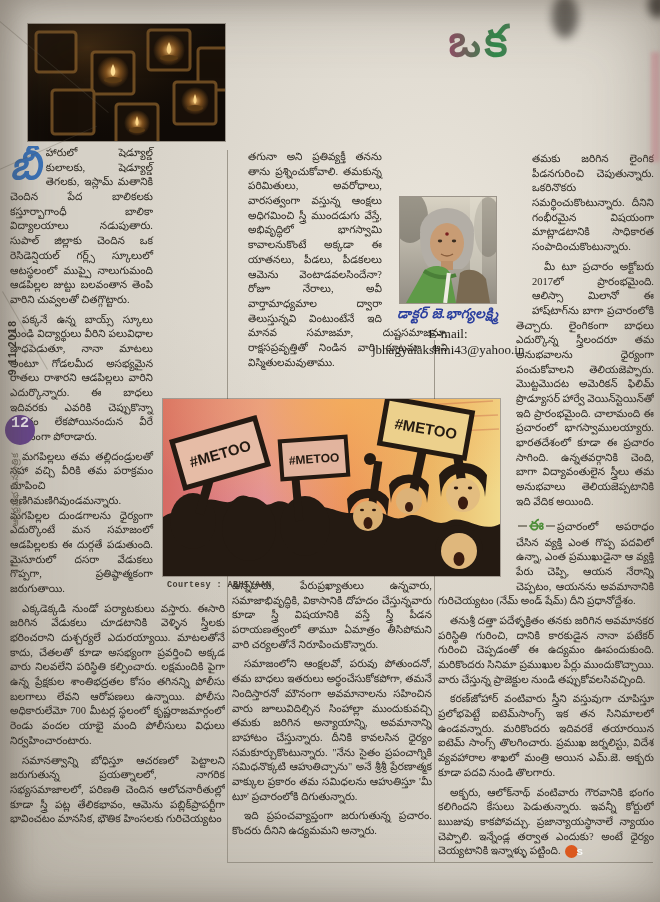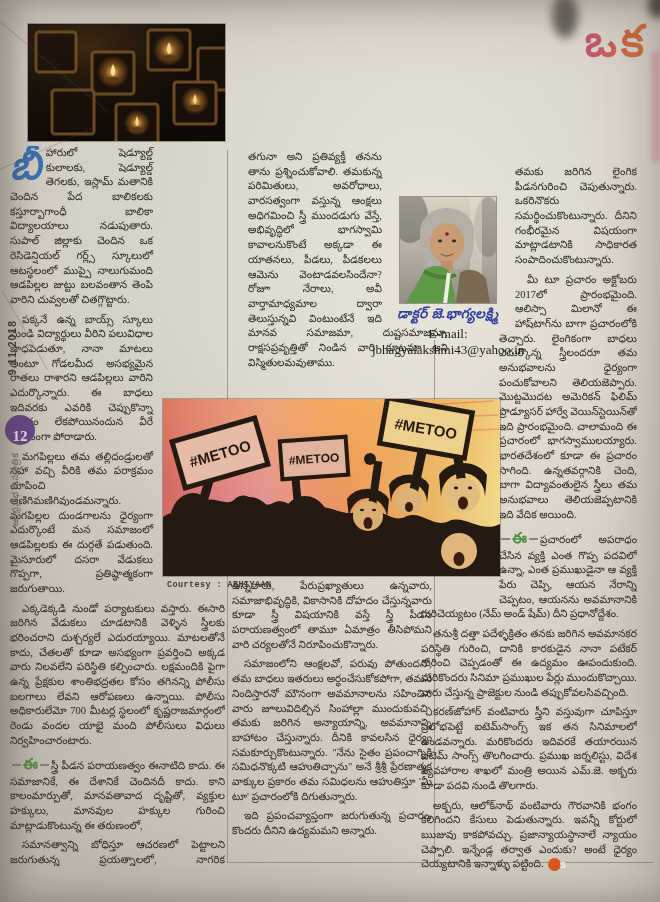--- a/index.html
+++ b/index.html
@@ -23,26 +23,26 @@
           border-radius:50%;filter:blur(5px);opacity:.6;z-index:8;pointer-events:none;}
   .smudge2{position:absolute;left:648px;top:-8px;width:20px;height:26px;background:#14110e;
           border-radius:50%;filter:blur(4px);opacity:.7;z-index:8;pointer-events:none;}
   .pink-edge{position:absolute;right:0;top:52px;width:9px;height:110px;background:rgba(219,118,138,.4);
           filter:blur(2px);z-index:8;pointer-events:none;}
   
   .v-date{position:absolute;left:6px;top:320px;writing-mode:vertical-rl;transform:rotate(180deg);
           font-family:"Liberation Sans","DejaVu Sans",sans-serif;font-size:10.5px;font-weight:bold;
           color:#3b372f;letter-spacing:1px;z-index:2;}
   .page-badge{position:absolute;left:5px;top:415px;width:30px;height:30px;border-radius:50%;
-          background:#69478e;color:#f3eef7;display:flex;align-items:flex-end;justify-content:center;
-          font-family:Liberation Serif, serif;font-size:15px;font-weight:bold;z-index:2;}
+          background:#69478e;color:#f3eef7;display:flex;align-items:flex-start;justify-content:center;
+          font-family:Liberation Mono, monospace;font-size:15px;font-weight:bold;z-index:2;}
   .v-name{position:absolute;left:9px;top:452px;writing-mode:vertical-rl;transform:rotate(180deg);
           font-size:9px;color:#6e6859;letter-spacing:1px;z-index:2;}
   
-  .title{position:absolute;left:312px;top:18px;width:336px;text-align:right;z-index:2;}
+  .title{position:absolute;left:312px;top:18px;width:336px;text-align:center;z-index:2;}
   .title .t1{font-size:44px;font-weight:bold;letter-spacing:4px;line-height:1.1;}
   .title .t2{font-size:50px;font-weight:bold;letter-spacing:1px;line-height:1.05;}
   .rainbow{background:linear-gradient(90deg,#3b4fa0 0%,#7a3fa0 18%,#b03a6e 36%,#2f8a4a 55%,#c04a8a 75%,#d2722f 100%);
           -webkit-background-clip:text;background-clip:text;color:#5a3fa0;
           -webkit-text-fill-color:transparent;}
   
   .diya{position:absolute;left:28px;top:24px;width:197px;height:117px;z-index:3;
         box-shadow:0 0 0 1px rgba(60,50,40,.4);}
   .portrait-block{position:absolute;left:372px;top:157px;width:152px;z-index:3;text-align:center;margin-top:40px;}
   .portrait{width:96px;height:106px;margin:0 auto;box-shadow:0 0 0 1px rgba(80,70,60,.5);}
@@ -52,21 +52,21 @@
          box-shadow:0 0 0 1px rgba(60,50,40,.35);}
   .caption{position:absolute;left:167px;top:580px;z-index:3;font-family:Liberation Mono, monospace;
          font-size:8.5px;font-weight:bold;color:#3f3a31;letter-spacing:.4px;}
   
   .col{position:absolute;z-index:1;font-size:10.5px;line-height:1.4;text-align:justify;overflow:hidden;}
   .col p{margin:0 0 5px 0;text-indent:12px;}
   .col p.noindent{text-indent:0;}
   .col1{left:10px;top:146px;width:215px;height:720px;}
   .col2top{left:232px;top:150px;width:200px;height:250px;margin-left:16px;}
   .col2bot{left:232px;top:579px;width:200px;height:284px;}
-  .col3{left:421px;top:152px;width:216px;height:712px;margin-top:13px;}
+  .col3{left:438px;top:152px;width:216px;height:712px;}
   .notch-c1{float:right;width:66px;height:182px;margin:252px 0 4px 6px;}
   .notch-c2{float:right;width:60px;height:160px;margin:0 0 4px 6px;}
   .notch-c3a{float:left;width:88px;height:158px;margin:0 6px 4px 0;}
   .notch-c3b{float:left;clear:left;width:72px;height:234px;margin:36px 6px 4px 0;}
   .dropcap{float:left;font-size:40px;line-height:36px;font-weight:bold;color:#3a72b8;
            margin:2px 5px 0 0;font-style:italic;}
   .ginit{color:#4e8f3a;font-weight:bold;font-size:15px;}
   .ginit::before,.ginit::after{content:"";display:inline-block;width:9px;height:2px;
            background:#8a8578;vertical-align:middle;margin:0 2px;}
   .endmark{display:inline-block;width:13px;height:13px;border-radius:50%;background:#e05a1e;
@@ -144,21 +144,20 @@
   <div class="rule rule-v1"></div>
   <div class="rule rule-v2"></div>
   <div class="rule rule-h"></div>
 
   <div class="col col1">
     <span class="notch-c1"></span>
     <p class="noindent"><span class="dropcap">బీ</span><span>హారులో షెడ్యూల్డ్ కులాలకు, షెడ్యూల్డ్ తెగలకు, ఇస్లామ్ మతానికి చెందిన పేద బాలికలకు కస్తూర్బాగాంధీ బాలికా విద్యాలయాలు నడుపుతారు. సుపాల్ జిల్లాకు చెందిన ఒక రెసిడెన్షియల్ గర్ల్స్ స్కూలులో ఆటస్థలంలో ముప్పై నాలుగుమంది ఆడపిల్లల జుట్టు బలవంతాన తెంపి వారిని చువ్వలతో చితగ్గొట్టారు.</span></p>
     <p>పక్కనే ఉన్న బాయ్స్ స్కూలు నుండి విద్యార్థులు వీరిని పలువిధాల బాధపెడుతూ, నానా మాటలు అంటూ గోడలమీద అసభ్యమైన రాతలు రాశారని ఆడపిల్లలు వారిని ఎదుర్కొన్నారు. ఈ బాధలు ఇదివరకు ఎవరికి చెప్పుకొన్నా ఫలితం లేకపోయినందున వీరే స్వయంగా పోరాడారు.</p>
     <p>మగపిల్లలు తమ తల్లిదండ్రులతో సహా వచ్చి వీరికి తమ పరాక్రమం చూపించి అణిగిమణిగివుండమన్నారు. మగపిల్లల దుండగాలను ధైర్యంగా ఎదుర్కొంటే మన సమాజంలో ఆడపిల్లలకు ఈ దుర్గతే పడుతుంది. మైసూరులో దసరా వేడుకలు గొప్పగా, ప్రతిష్ఠాత్మకంగా జరుగుతాయి.</p>
     <p>ఎక్కడెక్కడి నుండో పర్యాటకులు వస్తారు. ఈసారి జరిగిన వేడుకలు చూడటానికి వెళ్ళిన స్త్రీలకు భరించరాని దుశ్చర్యలే ఎదురయ్యాయి. మాటలతోనే కాదు, చేతలతో కూడా అసభ్యంగా ప్రవర్తించి అక్కడ వారు నిలవలేని పరిస్థితి కల్పించారు. లక్షమందికి పైగా ఉన్న ప్రేక్షకుల శాంతిభద్రతల కోసం తగినన్ని పోలీసు బలగాలు లేవని ఆరోపణలు ఉన్నాయి. పోలీసు అధికారులేమో 700 మీటర్ల స్థలంలో కృష్ణరాజమార్గంలో రెండు వందల యాభై మంది పోలీసులు విధులు నిర్వహించారంటారు.</p>
-    <p class="noindent"><span class="ginit">ఈ</span><span>స్త్రీ పీడన పరాయణత్వం ఈనాటిది కాదు. ఈ సమాజానికే, ఈ దేశానికే చెందినదీ కాదు. కాని కాలంమార్పుతో, మానవతావాద దృష్టితో, వ్యక్తుల హక్కులు, మానవుల హక్కుల గురించి మాట్లాడుకొంటున్న ఈ తరుణంలో,</span></p>
     <p>సమానత్వాన్ని బోధిస్తూ ఆచరణలో పెట్టాలని జరుగుతున్న ప్రయత్నాలలో, నాగరిక సభ్యసమాజాలలో, పరిణతి చెందిన ఆలోచనారీతుల్లో కూడా స్త్రీ పట్ల తేలికభావం, ఆమెను పబ్లిక్‌ప్రాపర్టీగా భావించటం మానసిక, భౌతిక హింసలకు గురిచెయ్యటం</p>
   </div>
 
   <div class="col col2top">
     <span class="notch-c2"></span>
     <p class="noindent">తగునా అని ప్రతివ్యక్తీ తనను తాను ప్రశ్నించుకోవాలి. తమకున్న పరిమితులు, అవరోధాలు, వారసత్వంగా వస్తున్న ఆంక్షలు అధిగమించి స్త్రీ ముందడుగు వేస్తే, అభివృద్ధిలో భాగస్వామి కావాలనుకొంటే అక్కడా ఈ యాతనలు, పీడలు, పీడకలలు ఆమెను వెంటాడవలసిందేనా? రోజూ నేరాలు, అవీ వార్తామాధ్యమాల ద్వారా తెలుస్తున్నవి వింటుంటేనే ఇది మానవ సమాజమా, దుష్టసమాజమా, రాక్షసప్రవృత్తితో నిండిన వారి కూటమా అని విస్మితులమవుతాము.</p>
   </div>
 
   <div class="col col2bot">
     <p class="noindent">ఉన్నవారు, పేరుప్రఖ్యాతులు ఉన్నవారు, సమాజాభివృద్ధికి, వికాసానికి దోహదం చేస్తున్నవారు కూడా స్త్రీ విషయానికి వస్తే స్త్రీ పీడన పరాయణత్వంలో తామూ ఏమాత్రం తీసిపోమని వారి చర్యలతోనే నిరూపించుకొన్నారు.</p>

